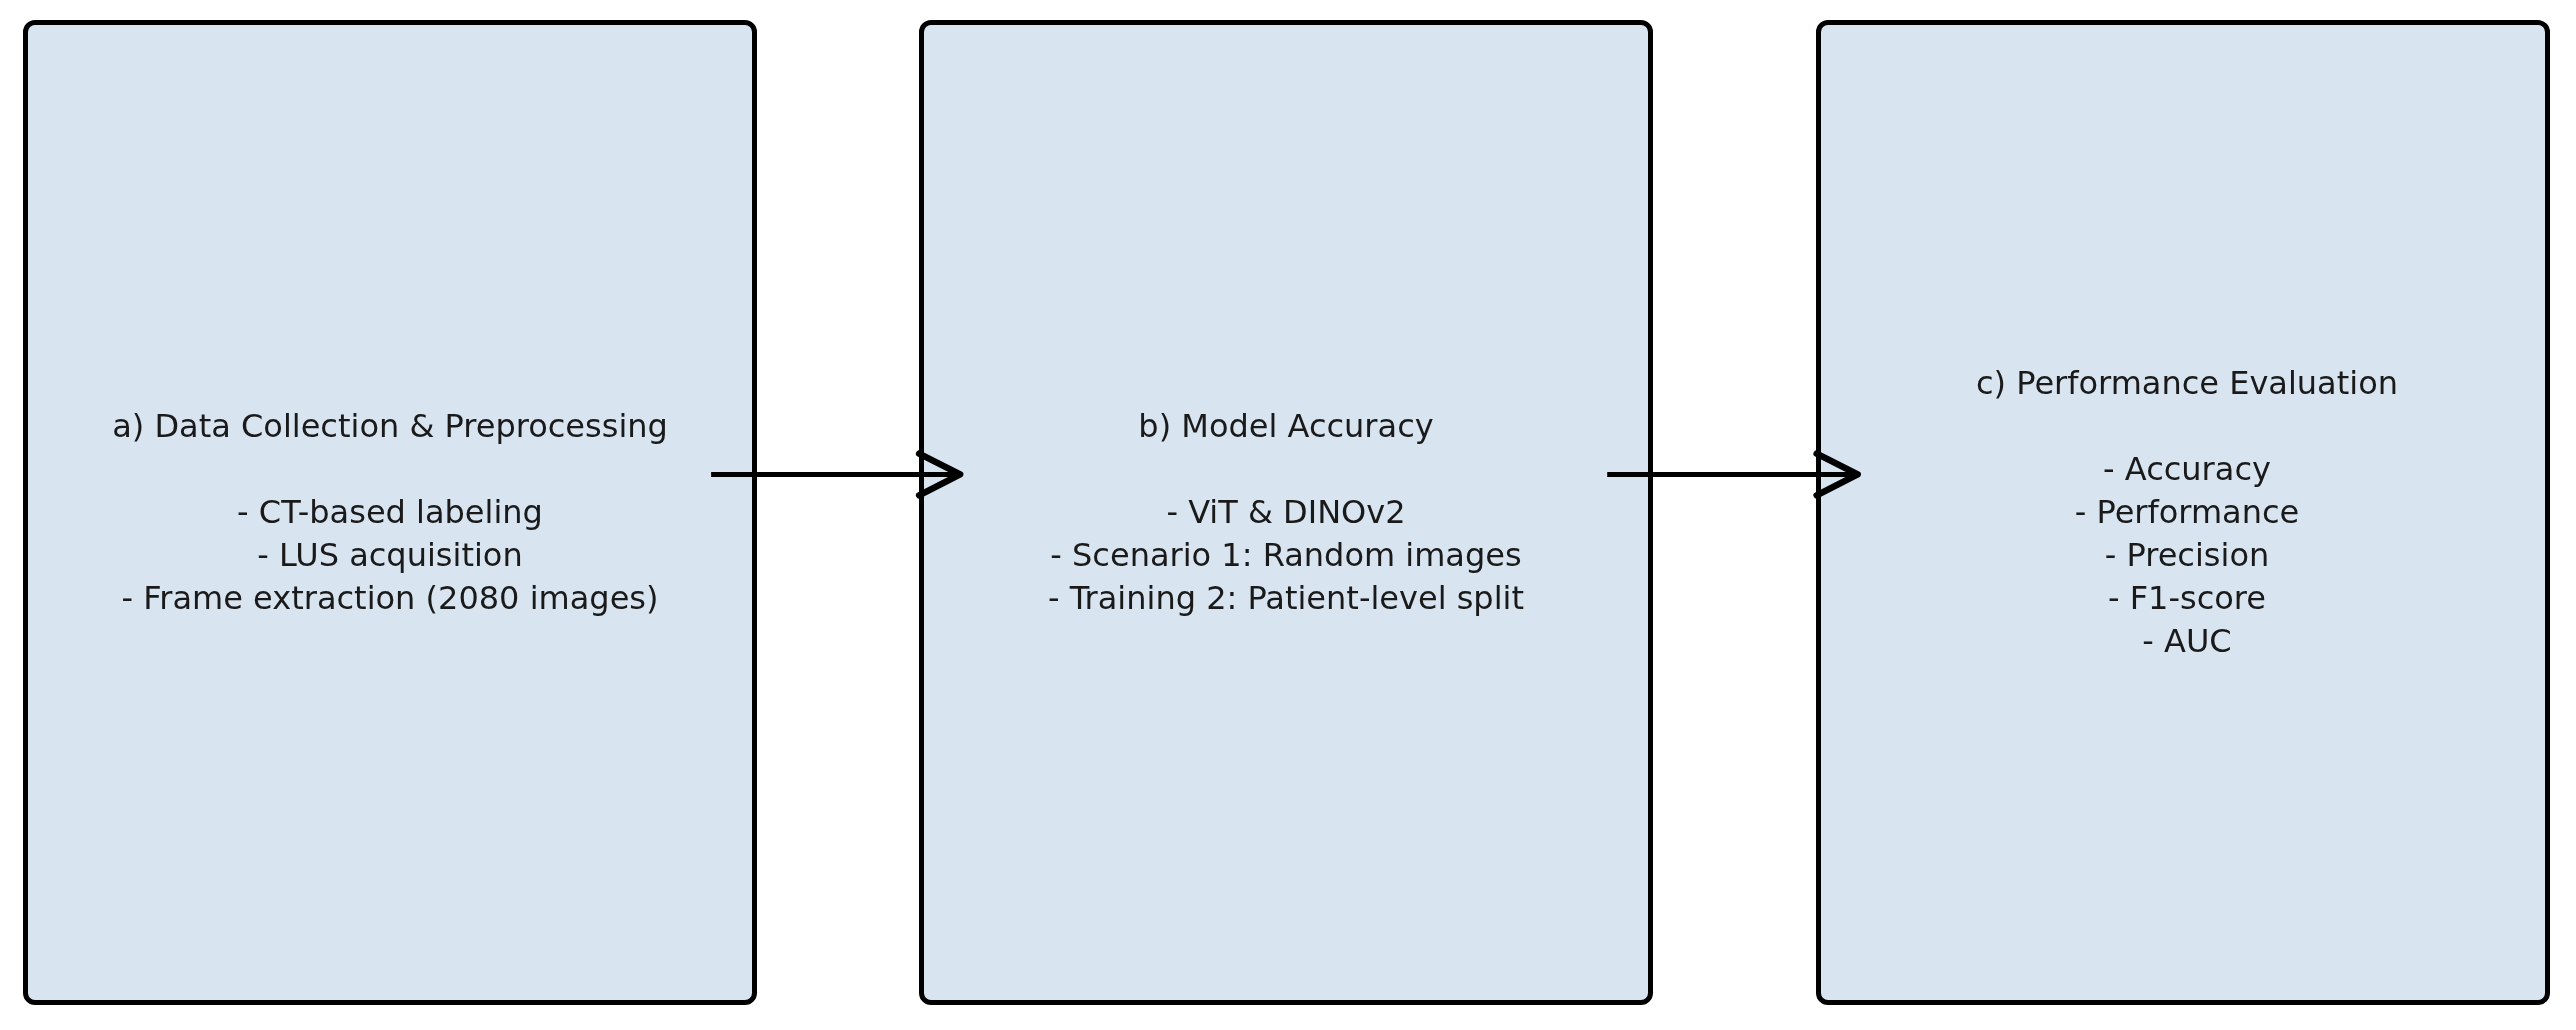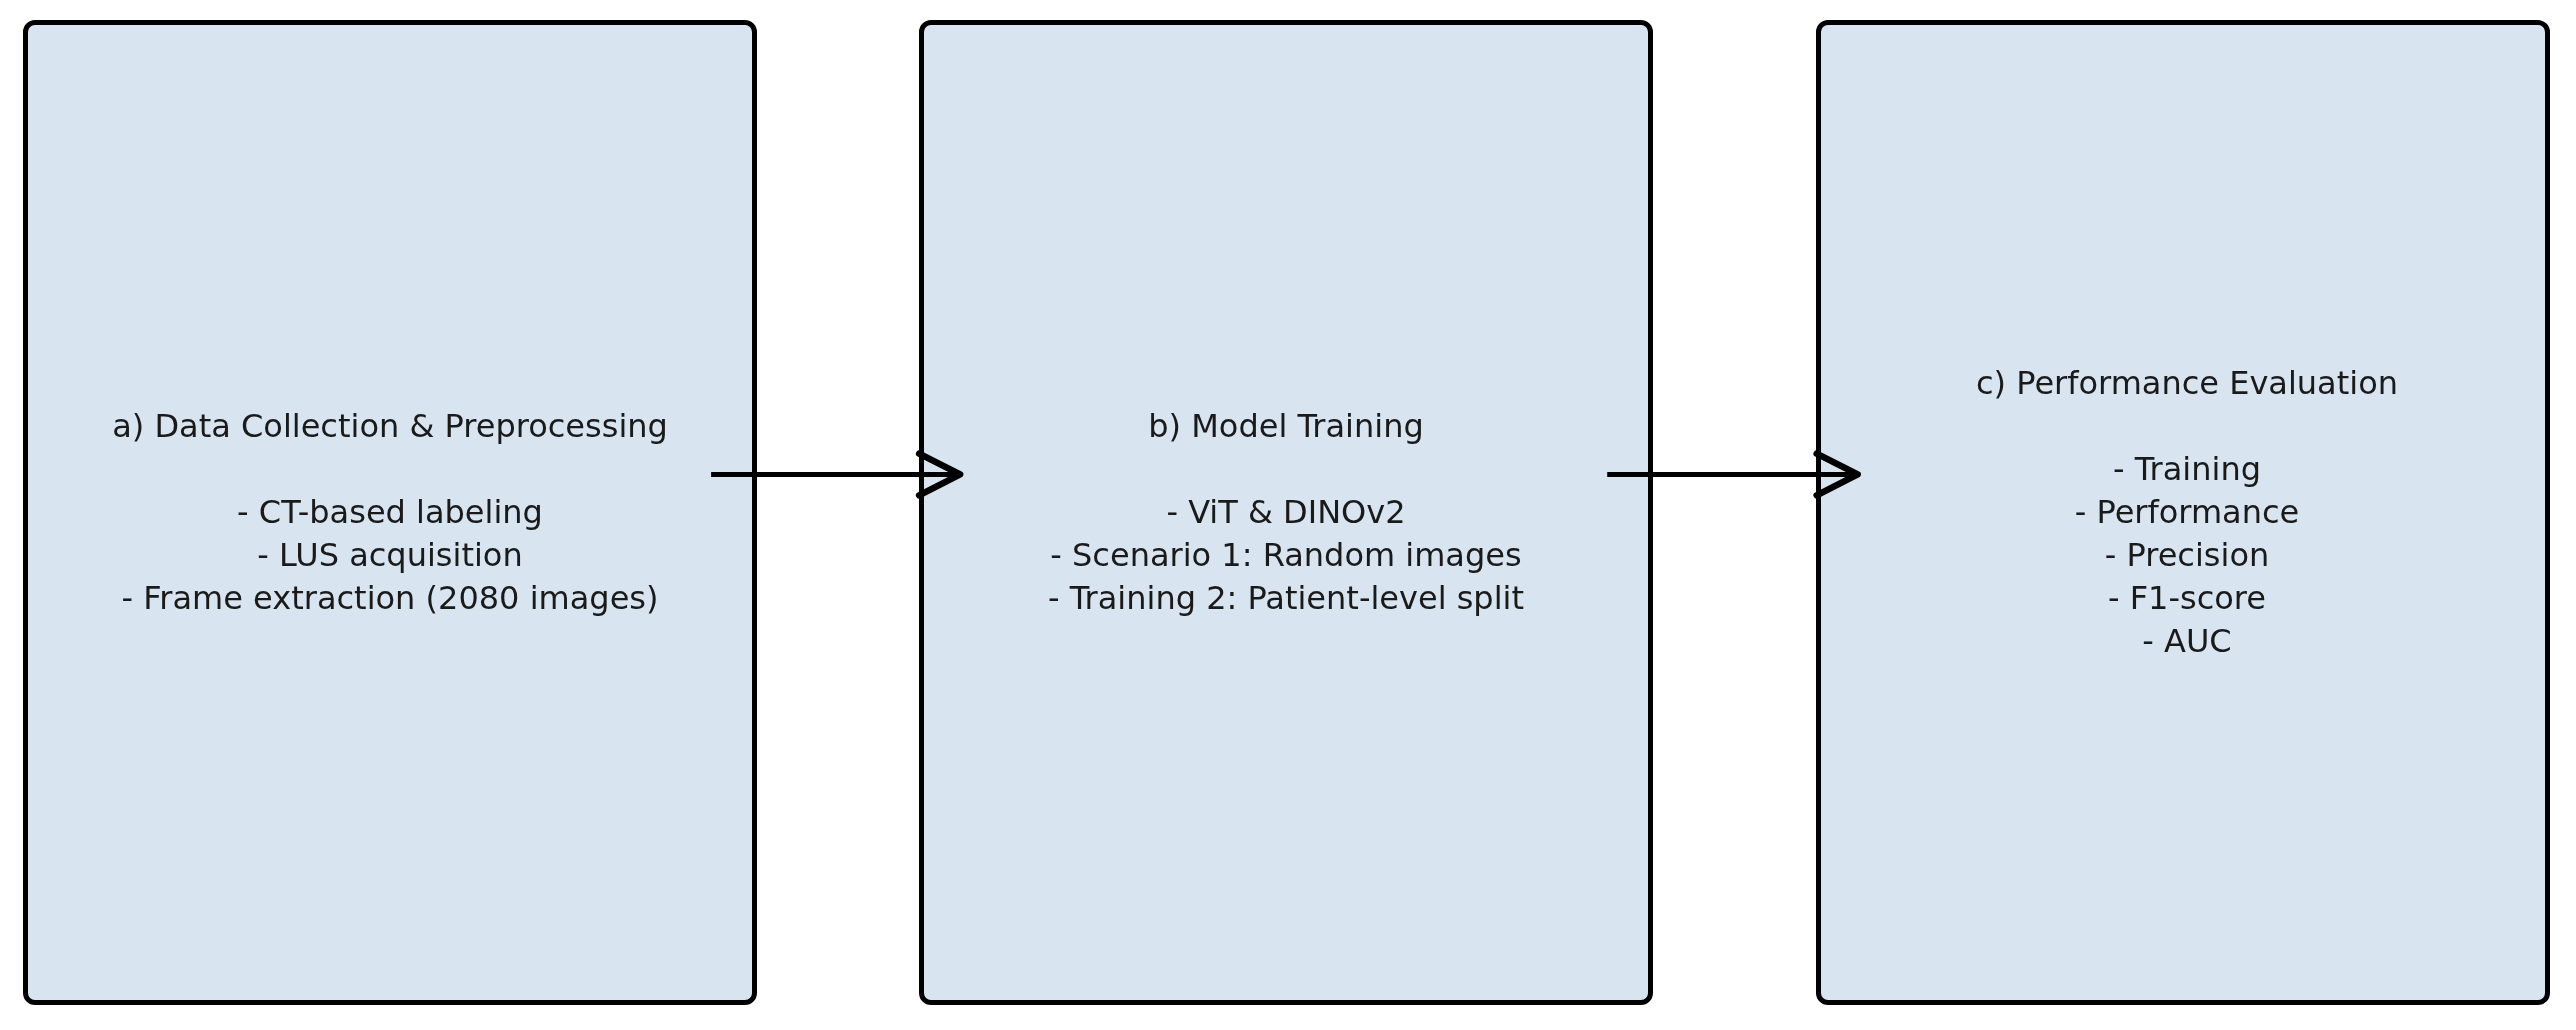--- a/index.html
+++ b/index.html
@@ -65,32 +65,32 @@
   <div class="flow-box box-a">
     <div class="box-title">a) Data Collection &amp; Preprocessing</div>
     <div class="box-items">
       <div class="box-item">- CT-based labeling</div>
       <div class="box-item">- LUS acquisition</div>
       <div class="box-item">- Frame extraction (2080 images)</div>
     </div>
   </div>
 
   <div class="flow-box box-b">
-    <div class="box-title">b) Model Training</div>
+    <div class="box-title">b) Model Accuracy</div>
     <div class="box-items">
       <div class="box-item">- ViT &amp; DINOv2</div>
       <div class="box-item">- Scenario 1: Random images</div>
       <div class="box-item">- Training 2: Patient-level split</div>
     </div>
   </div>
 
   <div class="flow-box box-c">
     <div class="box-title">c) Performance Evaluation</div>
     <div class="box-items">
-      <div class="box-item">- Training</div>
+      <div class="box-item">- Accuracy</div>
       <div class="box-item">- Performance</div>
       <div class="box-item">- Precision</div>
       <div class="box-item">- F1-score</div>
       <div class="box-item">- AUC</div>
     </div>
   </div>
 
   <svg class="arrows" viewBox="0 0 3579 1432" xmlns="http://www.w3.org/2000/svg">
     <g>
       <path class="arrow-shaft" d="M 988 659 L 1326 659"></path>

